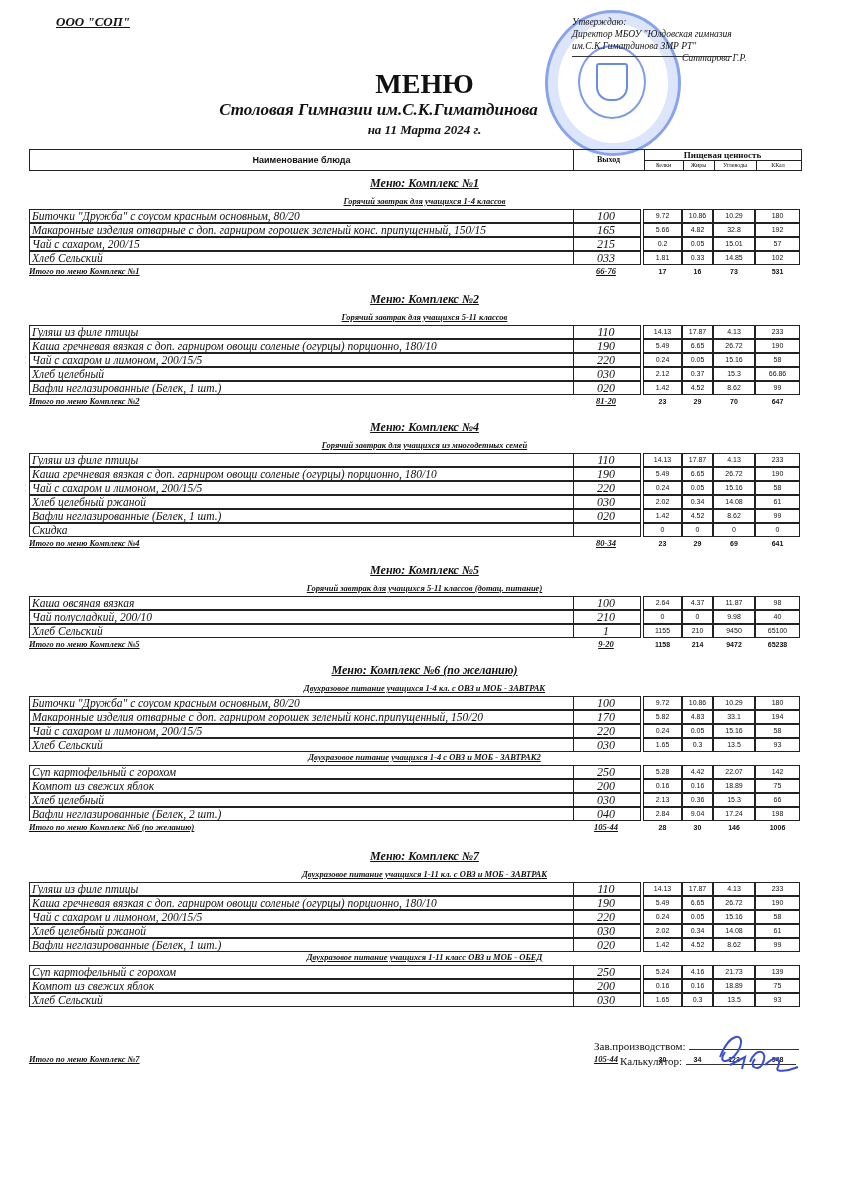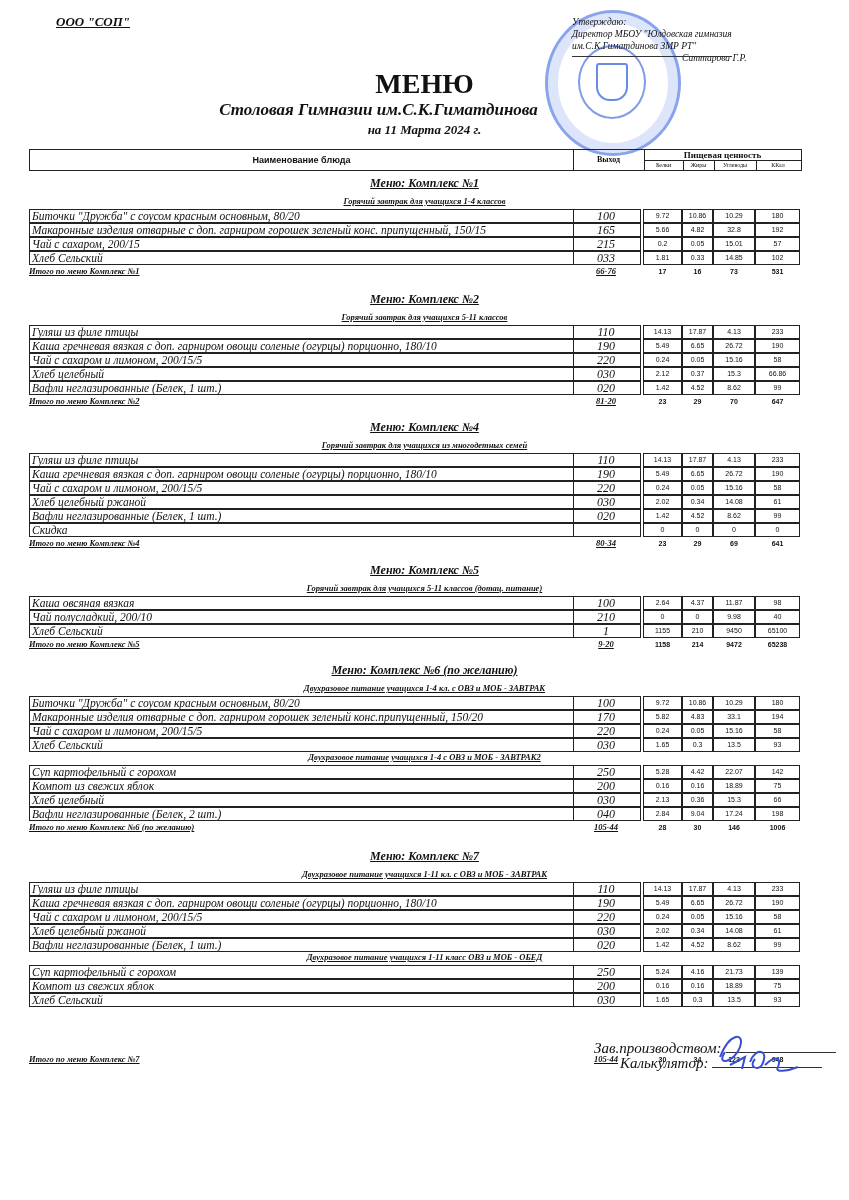--- a/index.html
+++ b/index.html
@@ -24,21 +24,21 @@
   .sec-title span,.grp span{text-decoration:underline;}
   .grp{position:absolute;left:0;width:849px;text-align:center;font-size:8.5px;font-style:italic;font-weight:bold;}
   .row{position:absolute;left:29px;width:771px;height:13px;}
   .row .name{position:absolute;left:0;top:0;width:541px;height:12px;border:1px solid #222;font-size:11.5px;font-style:italic;line-height:12px;padding-left:2px;white-space:nowrap;overflow:hidden;}
   .row .yield{position:absolute;left:543px;top:0;width:68px;height:12px;border:1px solid #222;border-left:none;font-size:12px;font-style:italic;text-align:center;line-height:12px;}
   .row .v{position:absolute;top:0;height:12px;border:1px solid #222;font-size:7px;text-align:center;line-height:12px;font-family:"Liberation Sans",sans-serif;}
   .total{position:absolute;left:29px;width:771px;height:13px;}
   .total .name{position:absolute;left:0;top:0;font-size:8.5px;font-style:italic;font-weight:bold;text-decoration:underline;line-height:13px;}
   .total .yield{position:absolute;left:543px;top:0;width:68px;font-size:8.5px;font-style:italic;font-weight:bold;text-decoration:underline;text-align:center;line-height:13px;}
   .total .v{position:absolute;top:0;font-size:7px;font-weight:bold;text-align:center;line-height:13px;font-family:"Liberation Sans",sans-serif;}
-  .foot{position:absolute;font-size:15px;font-style:italic;}
+  .foot{position:absolute;font-size:11px;}
   .foot .ln{display:inline-block;width:110px;border-bottom:1px solid #333;margin-left:4px;}
   .sig{position:absolute;left:700px;top:1027px;width:100px;height:50px;}
 </style>
 </head>
 <body>
 
 <div class="abs org">ООО "СОП"</div>
 
 <div class="abs stamp">
   <div class="inner"></div>

